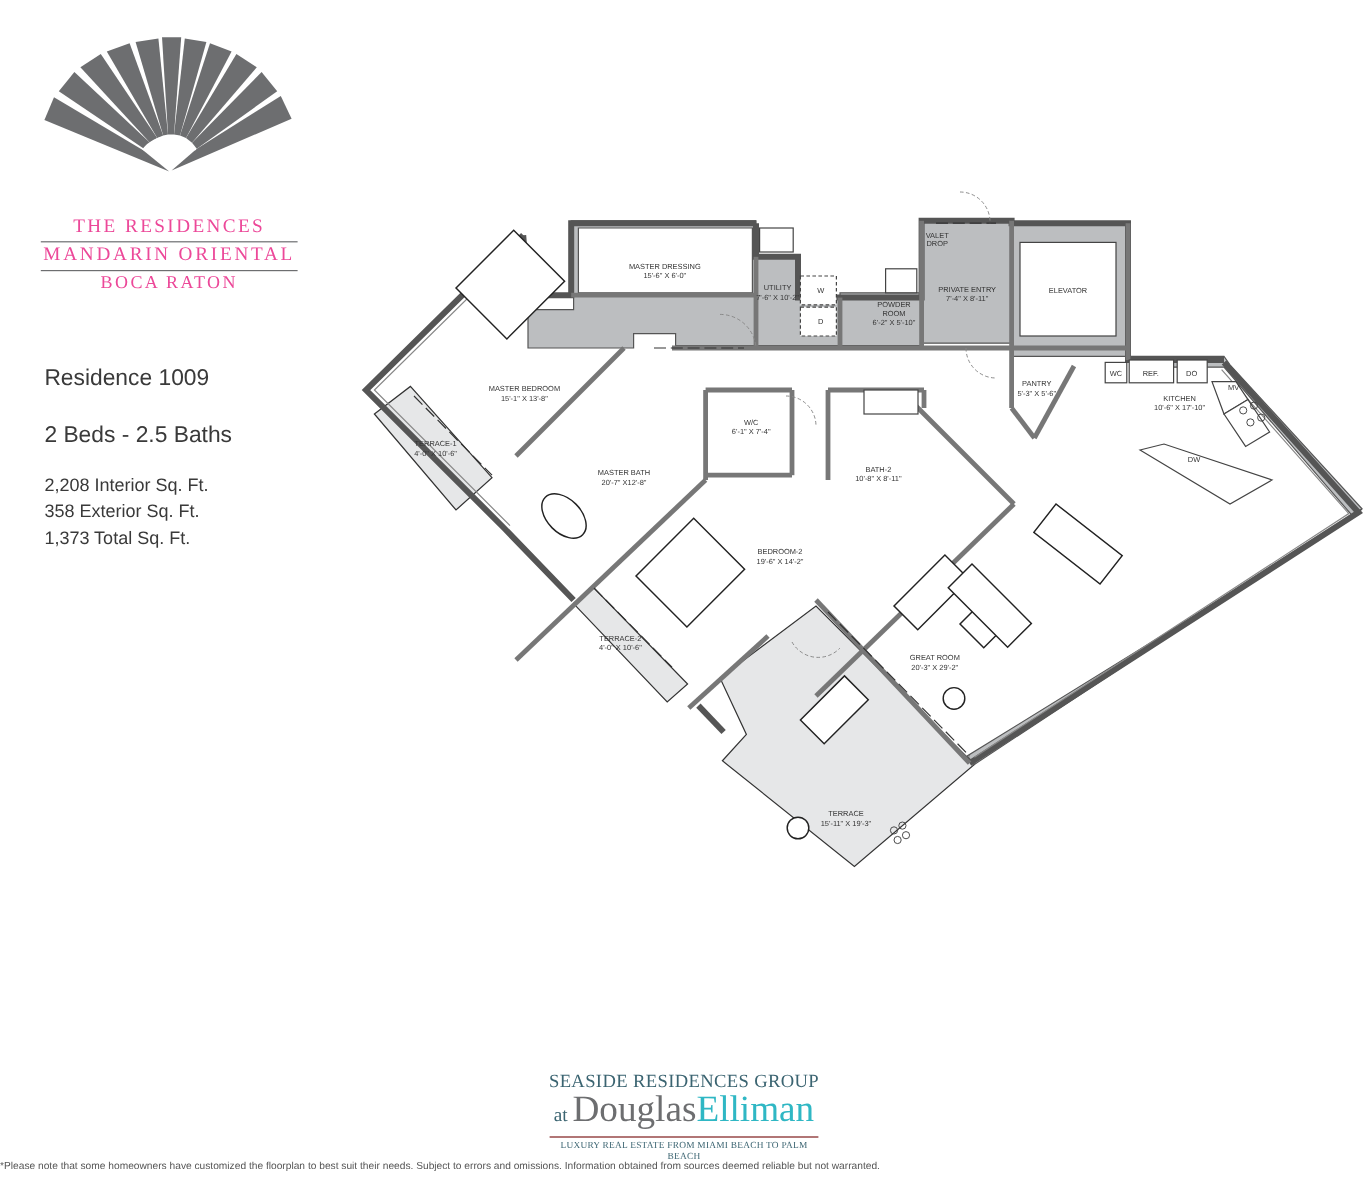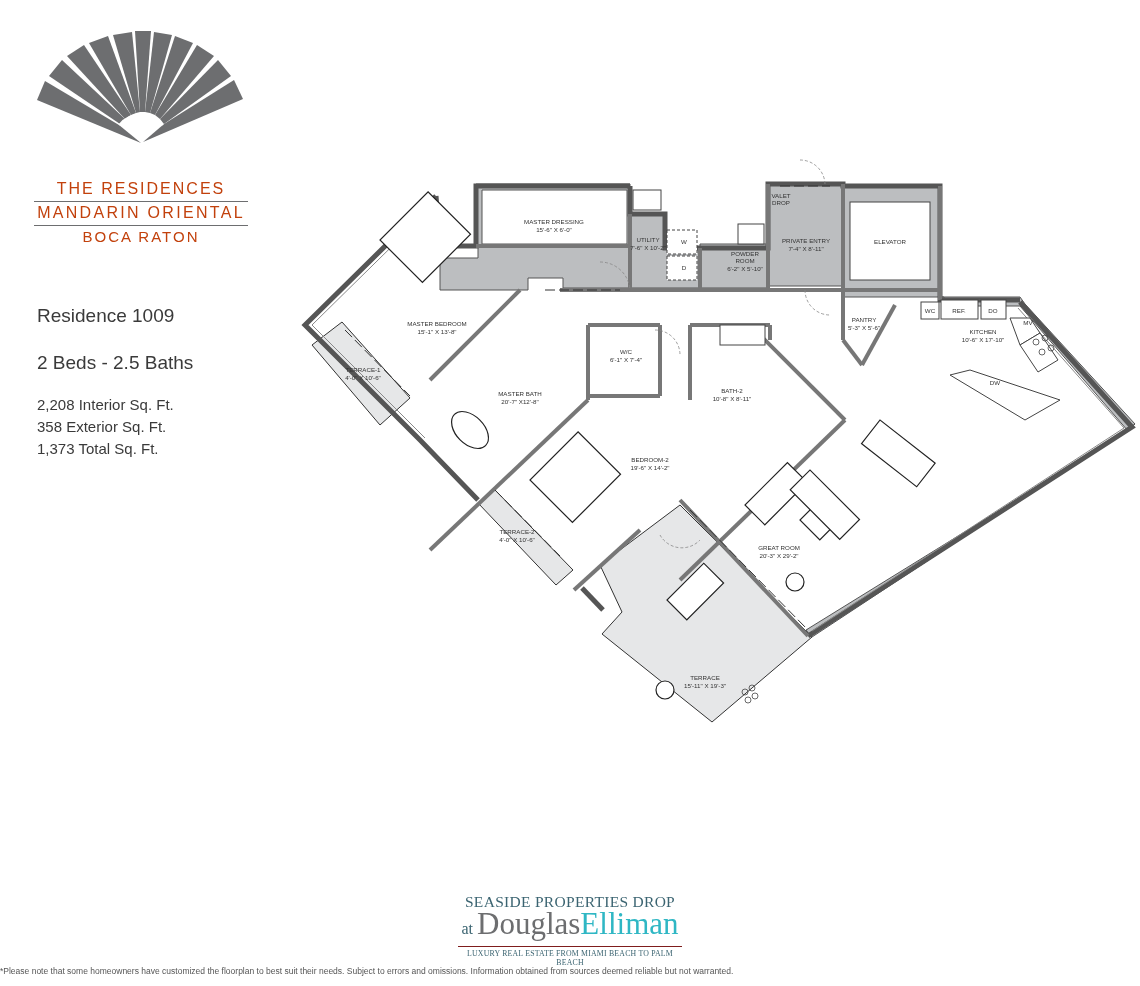--- a/index.html
+++ b/index.html
@@ -1,20 +1,20 @@
 <!DOCTYPE html>
 <html><head>
 <meta charset="utf-8">
 <style>
   html,body{margin:0;padding:0;background:#ffffff;}
   body{width:1140px;height:986px;position:relative;overflow:hidden;font-family:"Liberation Sans",sans-serif;color:#333;}
   .logo{position:absolute;left:30px;top:28px;width:222px;height:200px;}
   .logo svg{display:block;}
   .logo-line{position:absolute;left:34px;width:214px;height:1px;background:#6d6e70;}
-  .logo-text{position:absolute;left:30px;width:222px;text-align:center;font-family:Liberation Sans, sans-serif;color:#c2410c;letter-spacing:2px;}
+  .logo-text{position:absolute;left:30px;width:222px;text-align:center;font-family:Liberation Serif, serif;color:#ec4899;letter-spacing:2px;}
   .logo-t1{top:152px;font-size:16px;}
   .logo-t2{top:176px;font-size:16px;letter-spacing:2.3px;}
   .logo-t3{top:200px;font-size:15px;}
   .info{position:absolute;left:37px;top:305px;color:#3a3a3a;}
   .info .res{font-size:19px;margin:0;height:24px;}
   .info .beds{font-size:19px;margin-top:23px;height:24px;}
   .info .sq{font-size:15px;line-height:22px;margin-top:18px;}
   .plan{position:absolute;left:0;top:0;width:1140px;height:986px;}
   .rlabel{font-family:"Liberation Sans",sans-serif;font-size:6.2px;fill:#333;text-anchor:middle;}
   .brand{position:absolute;left:440px;top:893px;width:260px;text-align:center;}
@@ -215,18 +215,18 @@
     <text class="rlabel" x="517" y="534">TERRACE-2</text>
     <text class="rlabel" x="517" y="542">4'-0" X 10'-6"</text>
     <text class="rlabel" x="779" y="550">GREAT ROOM</text>
     <text class="rlabel" x="779" y="558">20'-3" X 29'-2"</text>
     <text class="rlabel" x="705" y="680">TERRACE</text>
     <text class="rlabel" x="705" y="688">15'-11" X 19'-3"</text>
   </g>
 </svg>
 
 <div class="brand">
-  <div class="b1">SEASIDE PROPERTIES DROP</div>
+  <div class="b1">SEASIDE RESIDENCES GROUP</div>
   <div class="b2"><span class="at">at </span><span class="dg">Douglas</span><span class="el">Elliman</span></div>
   <div class="b3">LUXURY REAL ESTATE FROM MIAMI BEACH TO PALM BEACH</div>
 </div>
 
 <div class="disclaimer">*Please note that some homeowners have customized the floorplan to best suit their needs. Subject to errors and omissions. Information obtained from sources deemed reliable but not warranted.</div>
 
 </body></html>

